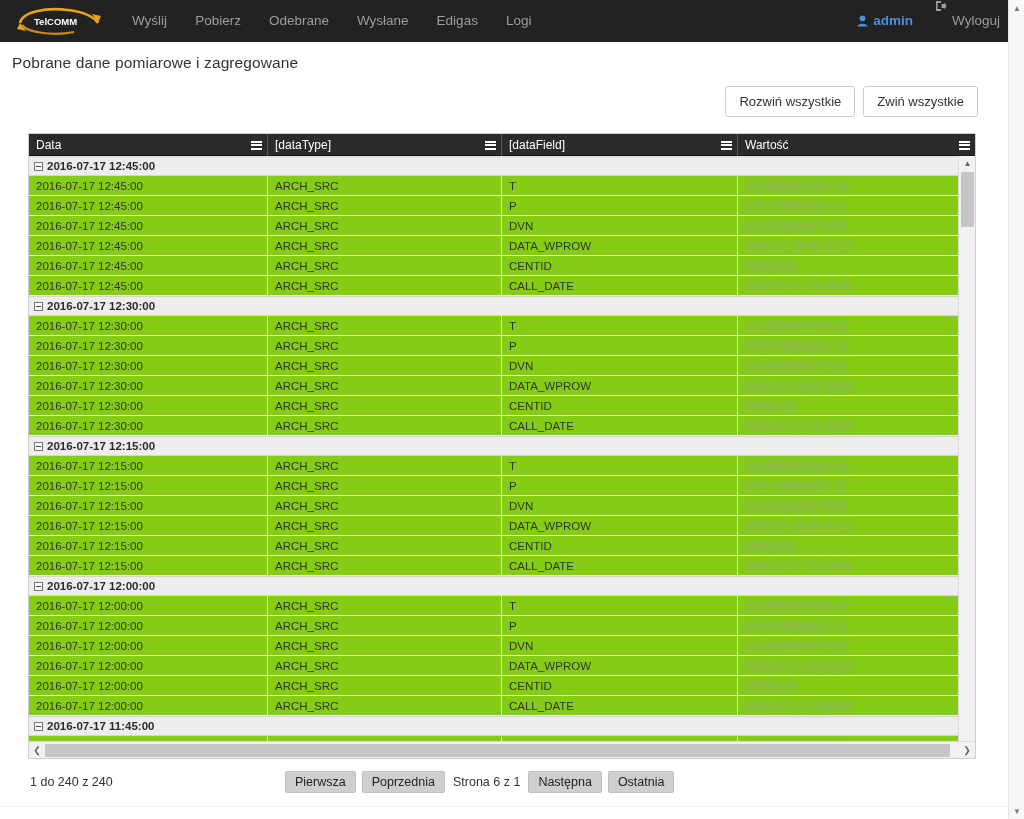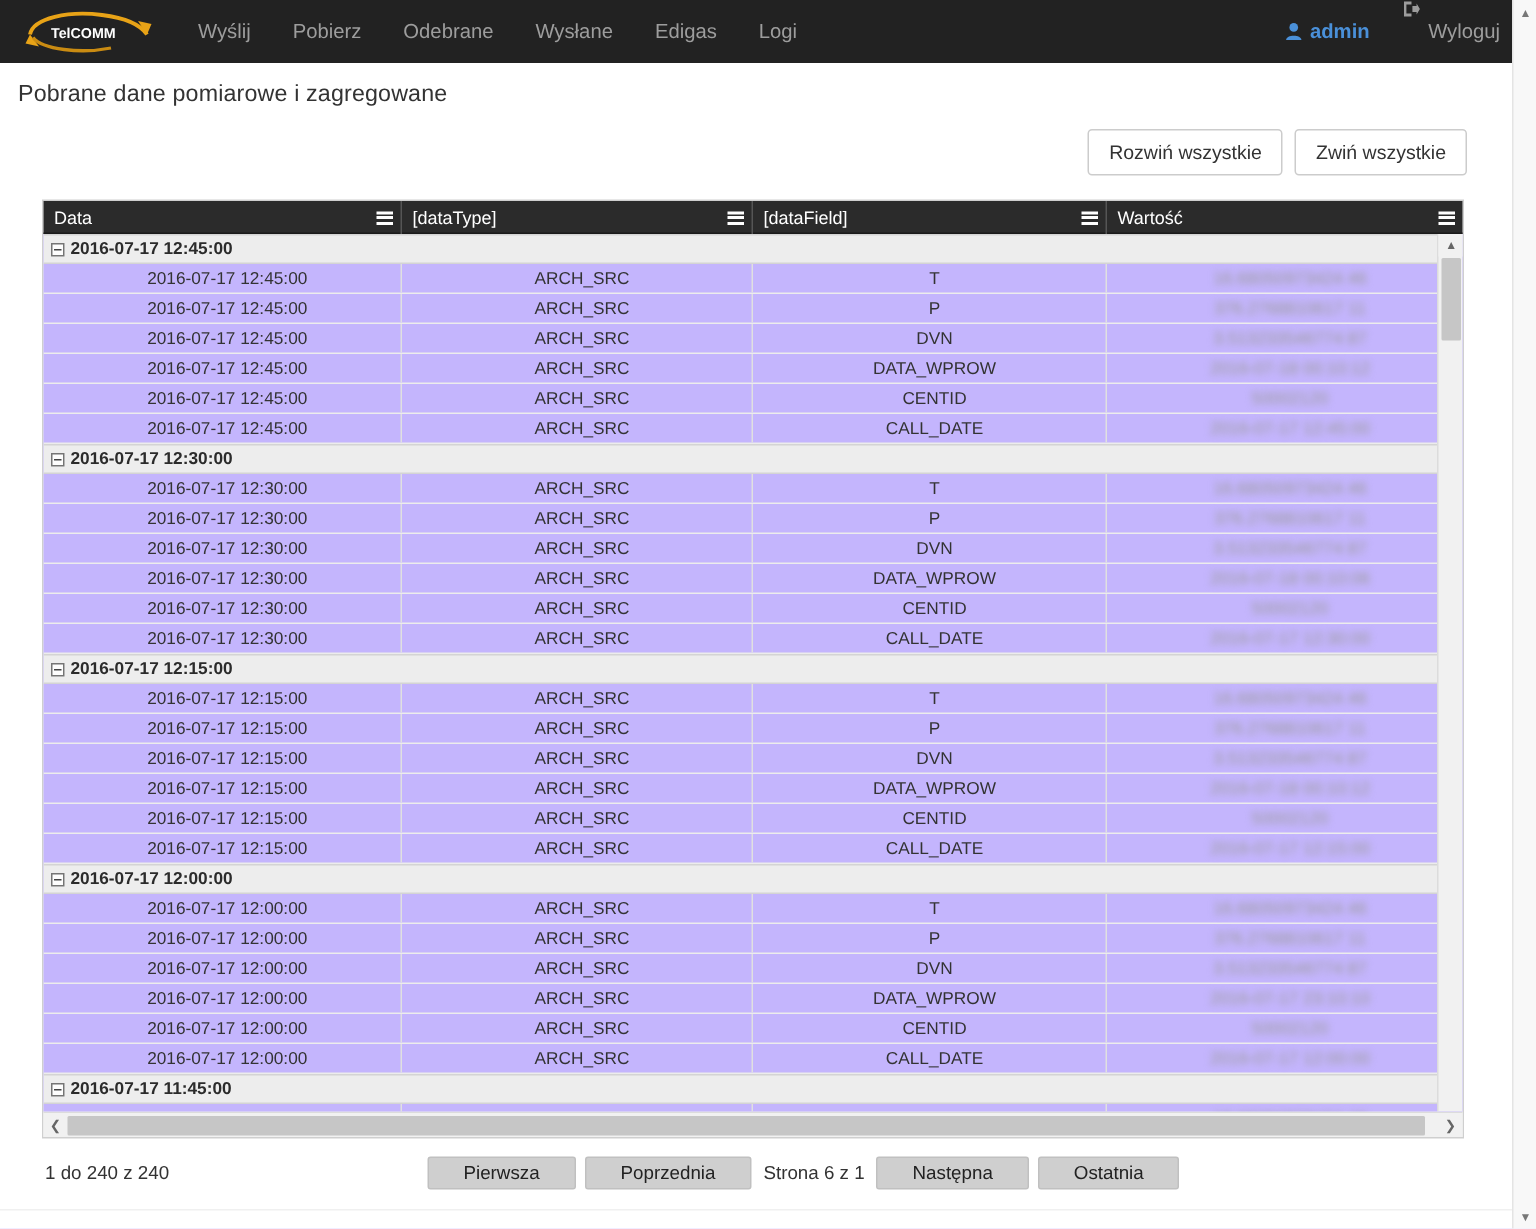--- a/index.html
+++ b/index.html
@@ -140,22 +140,21 @@
     justify-content: space-between;
     flex: none;
     margin-left: 6px;
   }
   .gh-menu i { display: block; height: 2px; background: #ffffff; width: 100%; }
 
   .grid-body {
     height: 585px;
     overflow: hidden;
     position: relative;
-    background: #c4b5fd;
-    text-align: center;
+    background: #84cc16;
   }
   .group-row {
     display: flex;
     align-items: center;
     height: 20px;
     background: #ededed;
     border-bottom: 1px solid #d4d4d4;
     border-top: 1px solid #d4d4d4;
     font-size: 11.5px;
     font-weight: bold;
@@ -265,21 +264,21 @@
     position: absolute;
     left: 255px;
     display: flex;
     align-items: center;
     gap: 6px;
   }
   .pg-btn {
     background: #cfcfcf;
     border: 1px solid #c0c0c0;
     border-radius: 2px;
-    padding: 3px 23px;
+    padding: 3px 9px;
     font-size: 12.5px;
     color: #222;
     cursor: pointer;
     font-family: "Liberation Sans", sans-serif;
   }
   .pg-text { padding: 0 2px; white-space: nowrap; }
 
   .page-divider {
     position: absolute;
     left: 0; top: 806px;

